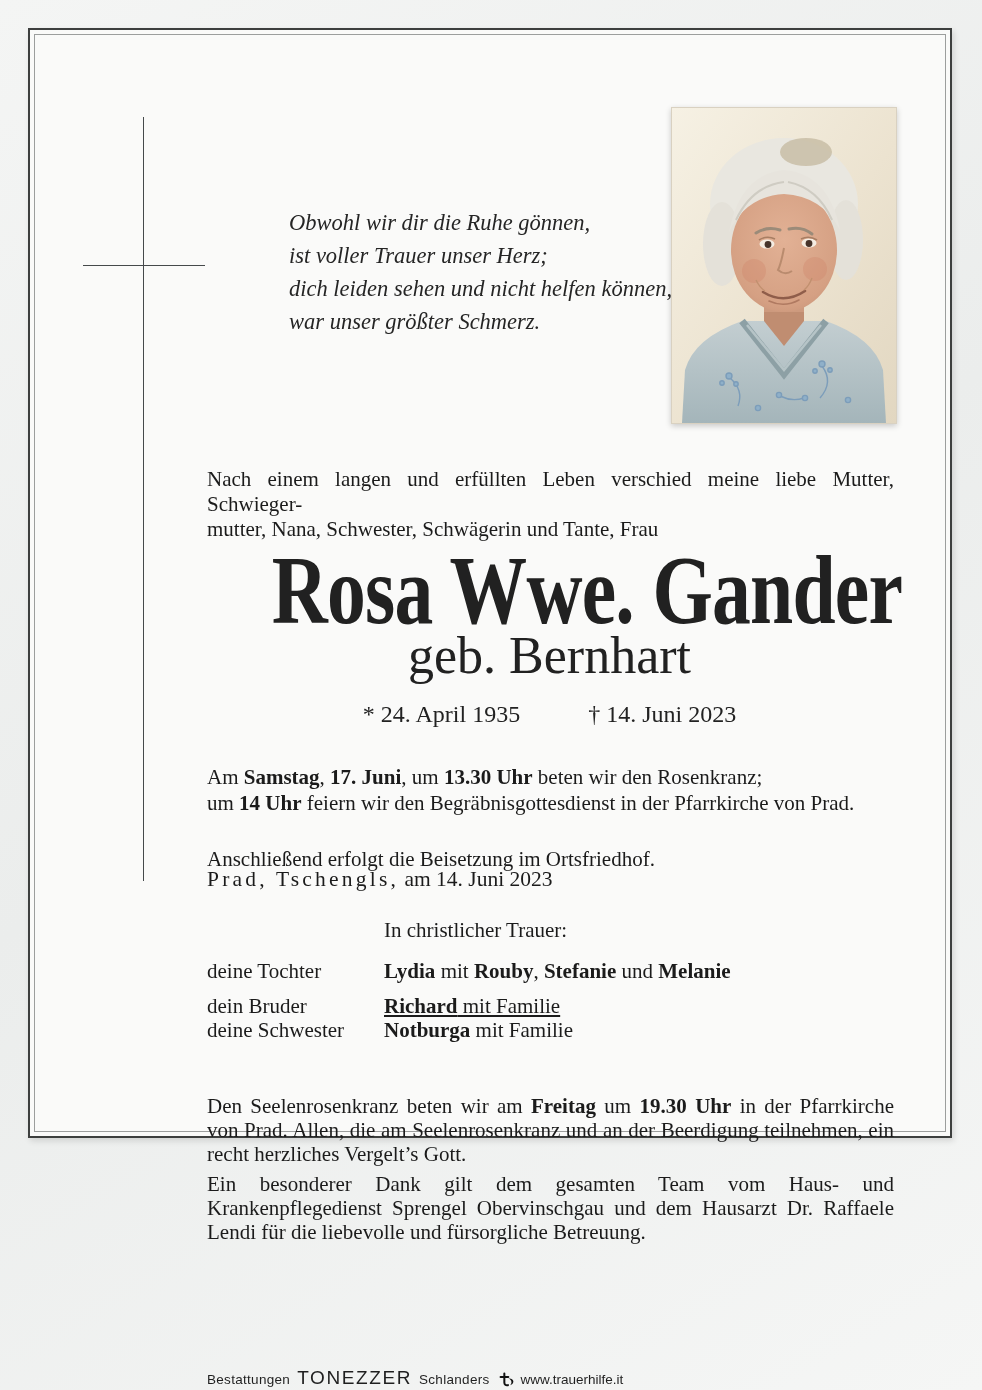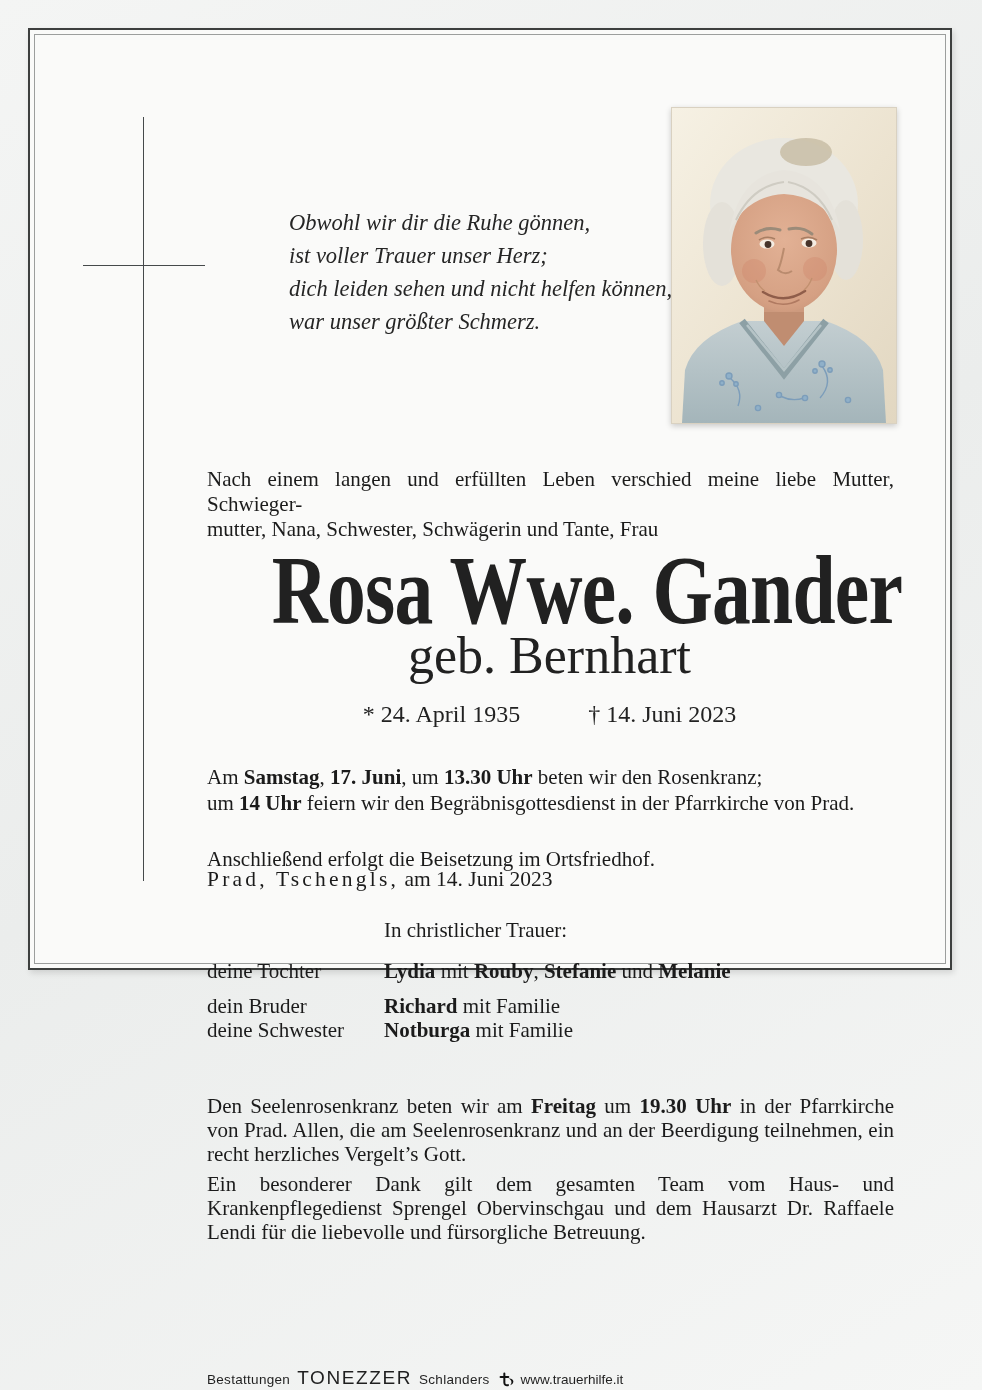--- a/index.html
+++ b/index.html
@@ -3,21 +3,21 @@
 <meta charset="utf-8">
 <style>
   html,body{margin:0;padding:0;}
   body{
     width:982px;height:1390px;position:relative;overflow:hidden;
     background:linear-gradient(150deg,#f4f5f4 0%,#ebedec 48%,#f5f6f5 100%);
     font-family:"Liberation Serif","DejaVu Serif",serif;
     color:#1b1b1b;
   }
   .card{
-    position:absolute;left:28px;top:28px;width:924px;height:942px;
+    position:absolute;left:28px;top:28px;width:924px;height:1110px;
     box-sizing:border-box;background:#fafaf9;border:2px solid #3d3f3e;
     box-shadow:2px 3px 6px rgba(0,0,0,.12);
   }
   .card-inner{position:absolute;inset:4px;border:1px solid #9c9e9d;pointer-events:none;}
   .abs{position:absolute;}
   
   .cross-v{position:absolute;left:113px;top:87px;width:1.4px;height:764px;background:#45494b;}
   .cross-h{position:absolute;left:53px;top:235px;width:122px;height:1.4px;background:#45494b;}
   
   .poem{left:259px;top:176px;font-style:italic;font-size:22.5px;line-height:33px;color:#252525;}
@@ -37,21 +37,21 @@
          font-size:24px;color:#222;}
   
   .para{font-size:21px;line-height:26px;}
   .ceremony{left:177px;top:734px;width:687px;}
   .burial{left:177px;top:816px;width:687px;}
   .dateline{left:177px;top:837px;width:687px;font-size:21.5px;}
   .dateline .places{letter-spacing:3.2px;}
   .mourn-head{left:354px;top:888px;font-size:21px;}
   .mourn-row{left:177px;width:687px;font-size:21px;line-height:24px;}
   .mourn-row .label{display:inline-block;width:177px;}
-  .row1{top:929px;} .row2{top:964px;} .row3{top:988px;}
+  .row1{top:929px;} .row2{top:964px;text-decoration:underline;} .row3{top:988px;}
   .closing{left:354px;top:1018px;font-size:21px;}
   .thanks1{left:177px;top:1064px;width:687px;line-height:24px;text-align:justify;}
   .thanks2{left:177px;top:1142px;width:687px;line-height:24px;text-align:justify;}
   b,.b{font-weight:bold;}
   
   .footer{left:177px;top:1305px;display:flex;align-items:baseline;gap:7px;
           font-family:"Liberation Sans","DejaVu Sans",sans-serif;color:#1f1f1f;margin-top:32px;}
   .f-small{font-size:13.5px;letter-spacing:.3px;}
   .f-brand{font-size:19px;letter-spacing:1.6px;}
   .f-url{font-size:13.5px;}

